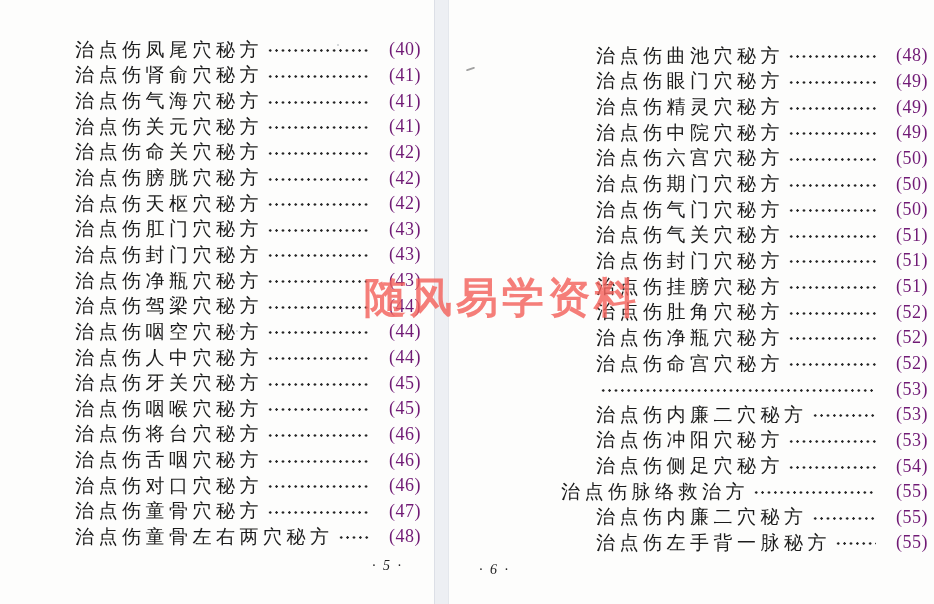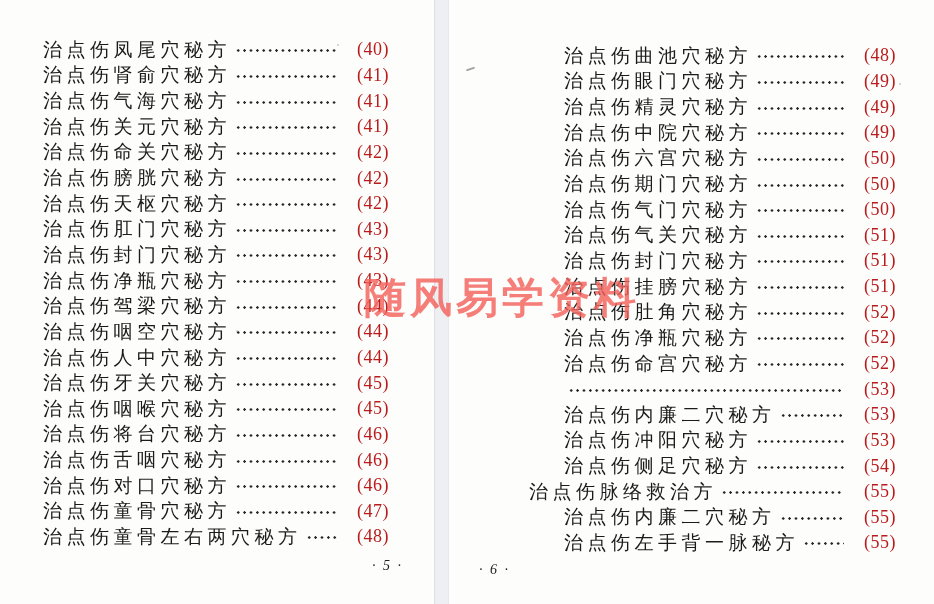--- a/index.html
+++ b/index.html
@@ -10,21 +10,21 @@
     overflow:hidden;
     font-family:"Liberation Serif","DejaVu Serif",serif;
     color:#1c1c1c;
   }
   .gutter{
     position:absolute;left:434px;top:0;width:13px;height:604px;
     background:#edeff3;
     border-left:1px solid #dcdfe6;
     border-right:1px solid #e4e7ec;
   }
-  .toc{position:absolute;}
+  .toc{position:absolute;margin-left:32px;}
   .toc-left{left:43px;top:37px;width:346px;}
   .toc-right{left:564px;top:43px;width:332px;}
   .row{
     display:flex;align-items:center;
     height:25.65px;
     white-space:nowrap;
   }
   .row.outdent{margin-left:-35px;}
   .title{
     font-size:19px;
@@ -38,21 +38,21 @@
     background-image:radial-gradient(circle,#242424 1.15px,transparent 1.4px);
     background-size:6.4px 5px;
     background-position:0 50%;
     background-repeat:repeat-x;
   }
   .pageno{
     min-width:46px;
     text-align:right;
     font-size:18px;
     letter-spacing:0.5px;
-    color:#b91c1c;
+    color:#701a75;
   }
   .page-footer{
     position:absolute;
     font-size:14px;
     font-style:italic;
     letter-spacing:2px;
     color:#222;
   }
   .footer-left{left:372px;top:558px;}
   .footer-right{left:479px;top:562px;}

